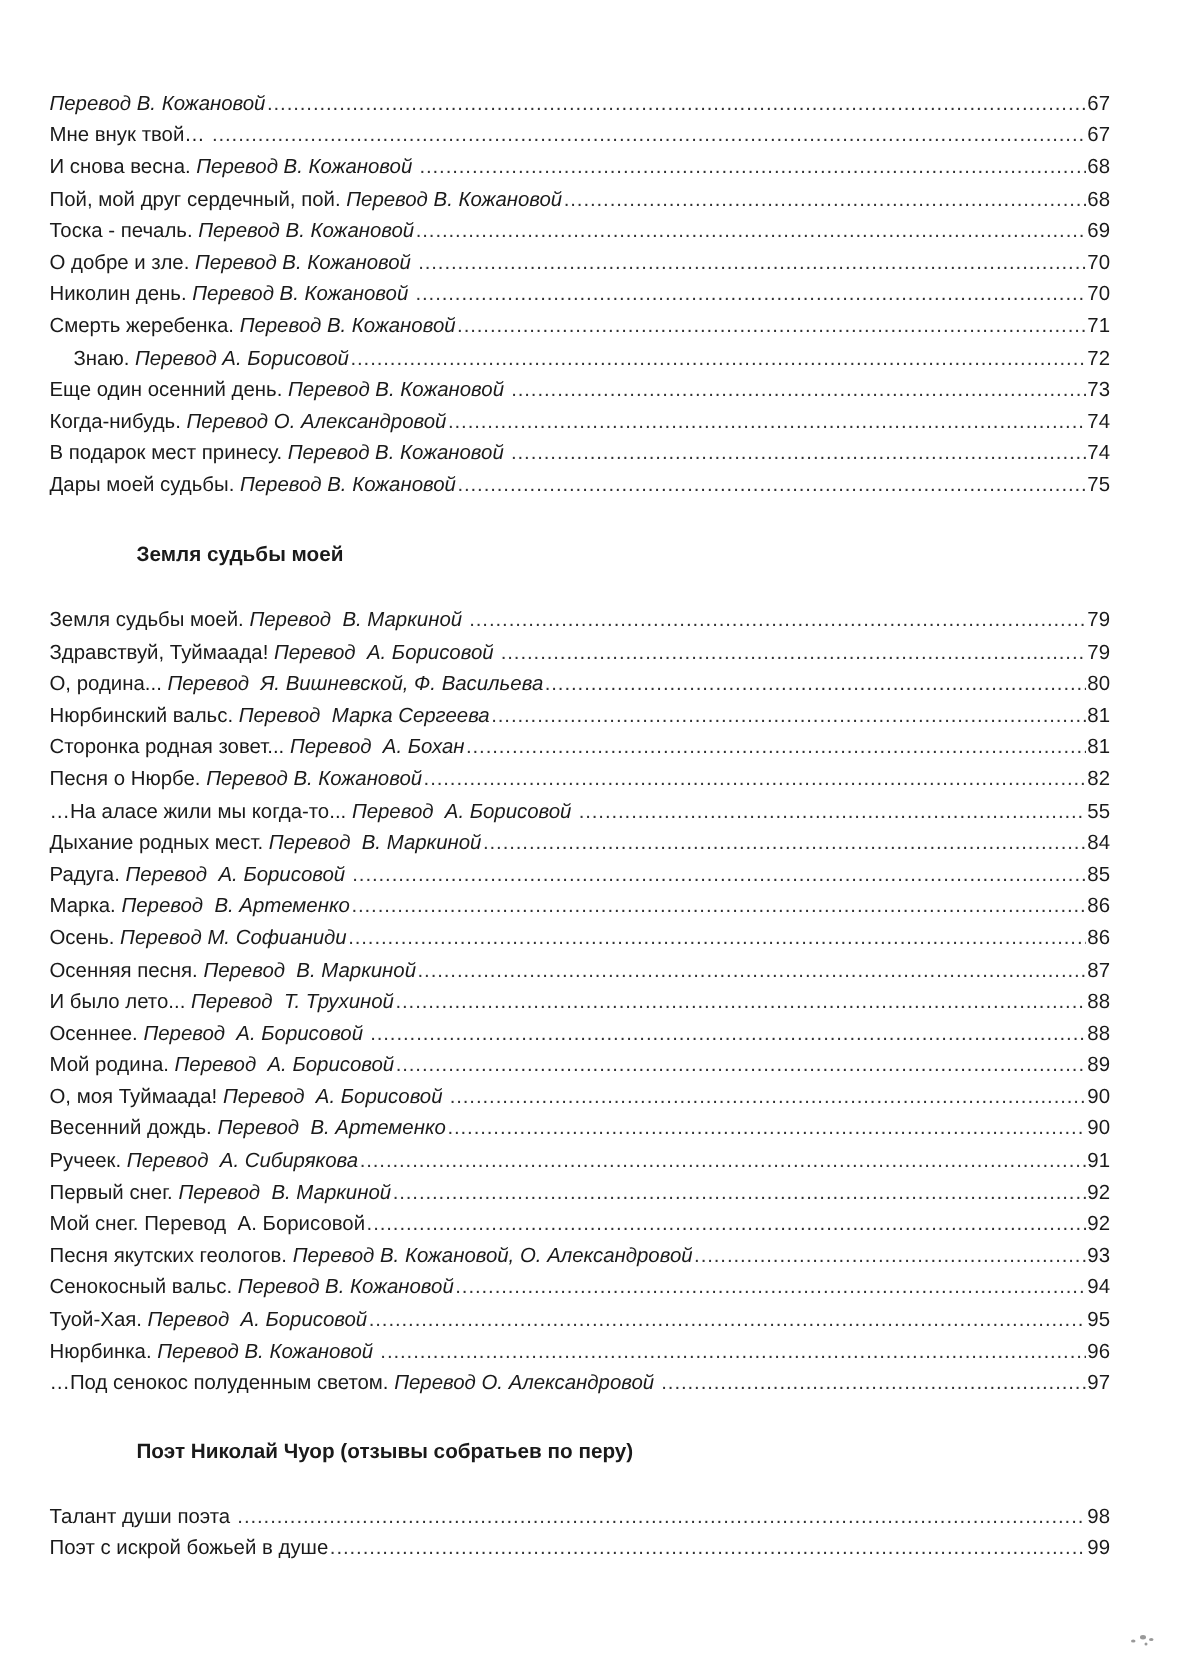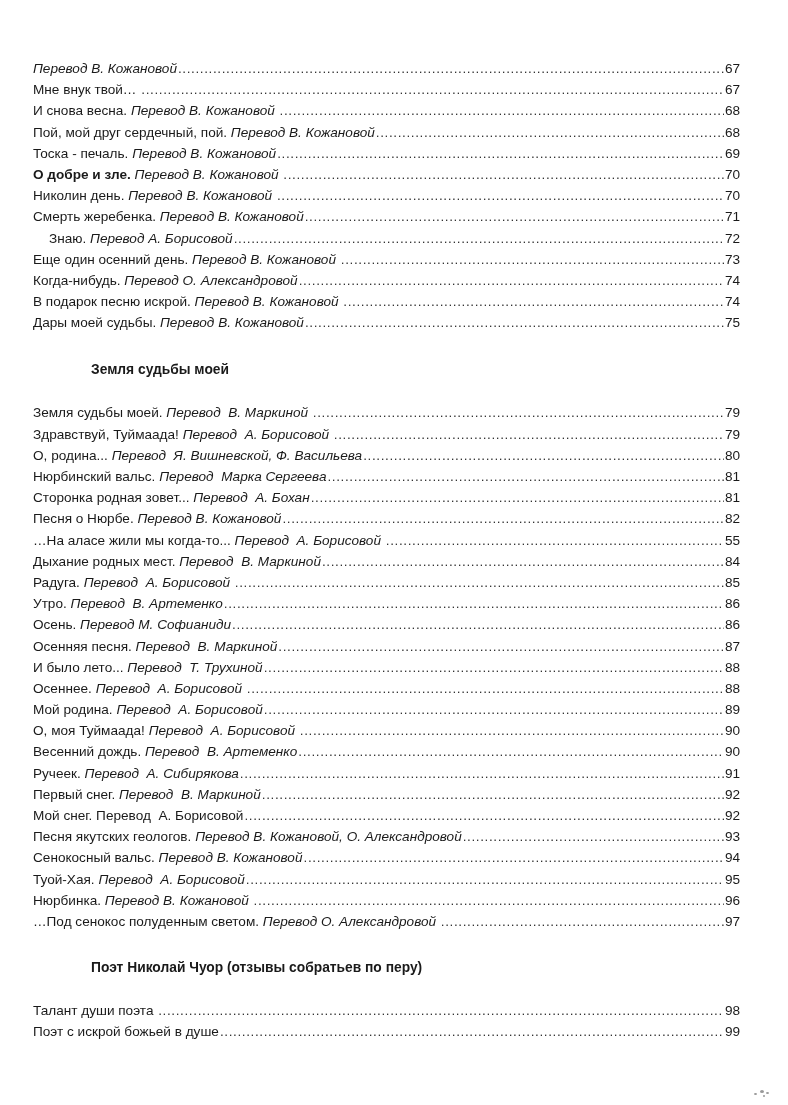--- a/index.html
+++ b/index.html
@@ -47,21 +47,21 @@
         <span class="dots"></span>
         <span class="page-num">68</span>
       </div>
       <div class="row">
         <span class="title" style="white-space: pre;">Тоска - печаль. </span>
         <span class="title tr" style="white-space: pre;">Перевод В. Кожановой</span>
         <span class="dots"></span>
         <span class="page-num">69</span>
       </div>
       <div class="row">
-        <span class="title" style="white-space: pre; font-weight: bold;">О добре и зле. </span>
+        <span class="title" style="white-space: pre;">О добре и зле. </span>
         <span class="title tr" style="white-space: pre;">Перевод В. Кожановой </span>
         <span class="dots"></span>
         <span class="page-num">70</span>
       </div>
       <div class="row">
         <span class="title" style="white-space: pre;">Николин день. </span>
         <span class="title tr" style="white-space: pre;">Перевод В. Кожановой </span>
         <span class="dots"></span>
         <span class="page-num">70</span>
       </div>
@@ -83,21 +83,21 @@
         <span class="dots"></span>
         <span class="page-num">73</span>
       </div>
       <div class="row">
         <span class="title" style="white-space: pre;">Когда-нибудь. </span>
         <span class="title tr" style="white-space: pre;">Перевод О. Александровой</span>
         <span class="dots"></span>
         <span class="page-num">74</span>
       </div>
       <div class="row">
-        <span class="title" style="white-space: pre;">В подарок песню искрой. </span>
+        <span class="title" style="white-space: pre;">В подарок мест принесу. </span>
         <span class="title tr" style="white-space: pre;">Перевод В. Кожановой </span>
         <span class="dots"></span>
         <span class="page-num">74</span>
       </div>
       <div class="row">
         <span class="title" style="white-space: pre;">Дары моей судьбы. </span>
         <span class="title tr" style="white-space: pre;">Перевод В. Кожановой</span>
         <span class="dots"></span>
         <span class="page-num">75</span>
       </div>
@@ -152,21 +152,21 @@
         <span class="dots"></span>
         <span class="page-num">84</span>
       </div>
       <div class="row">
         <span class="title" style="white-space: pre;">Радуга. </span>
         <span class="title tr" style="white-space: pre;">Перевод  А. Борисовой </span>
         <span class="dots"></span>
         <span class="page-num">85</span>
       </div>
       <div class="row">
-        <span class="title" style="white-space: pre;">Утро. </span>
+        <span class="title" style="white-space: pre;">Марка. </span>
         <span class="title tr" style="white-space: pre;">Перевод  В. Артеменко</span>
         <span class="dots"></span>
         <span class="page-num">86</span>
       </div>
       <div class="row">
         <span class="title" style="white-space: pre;">Осень. </span>
         <span class="title tr" style="white-space: pre;">Перевод М. Софианиди</span>
         <span class="dots"></span>
         <span class="page-num">86</span>
       </div>

